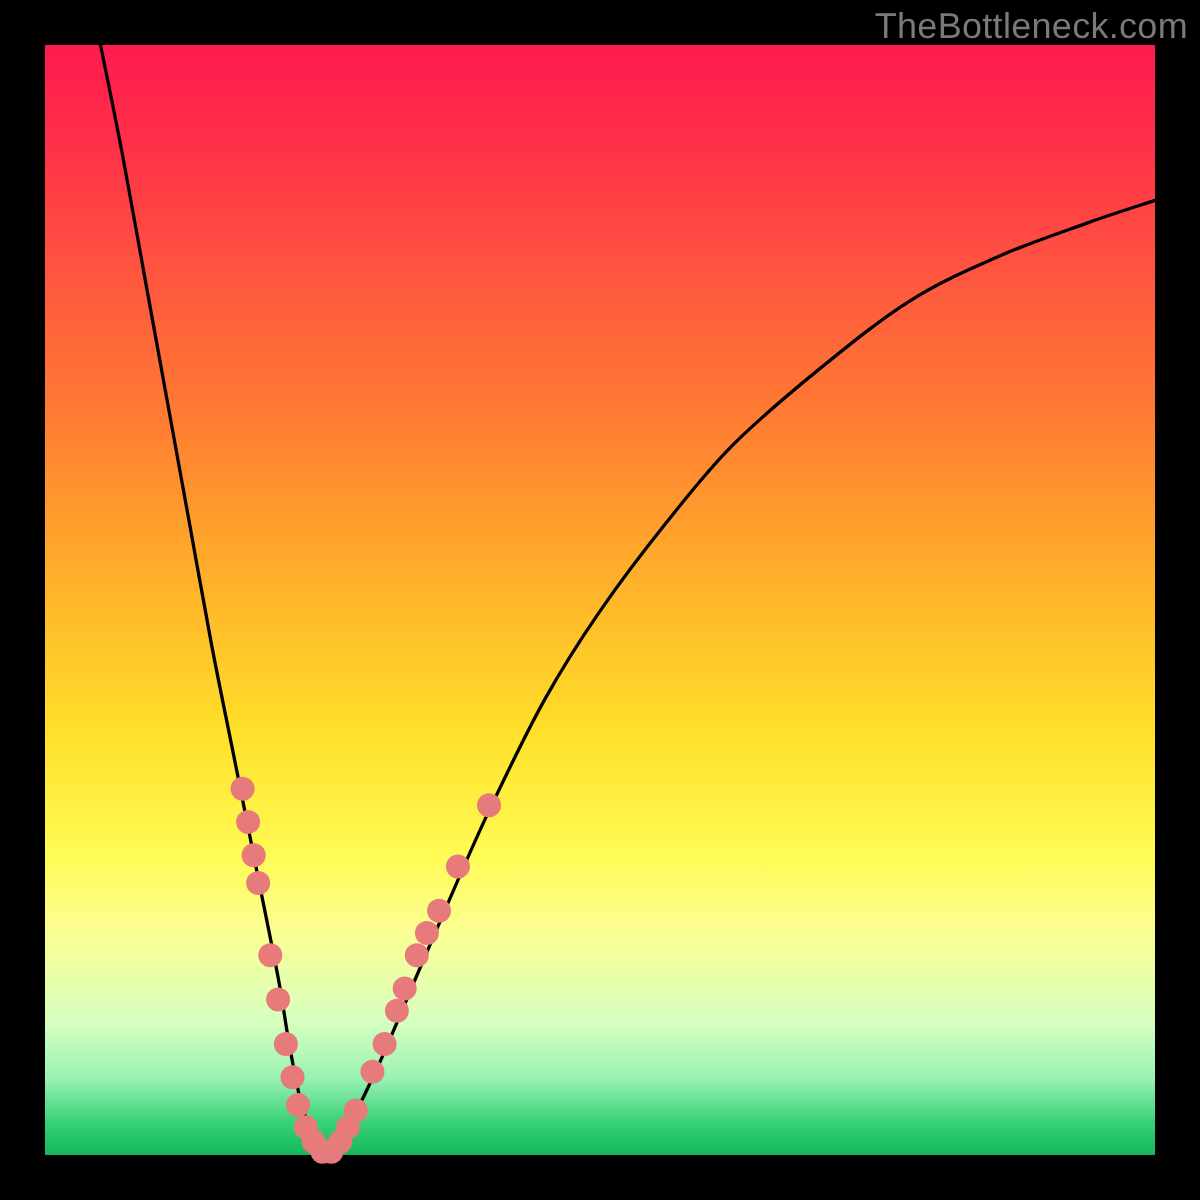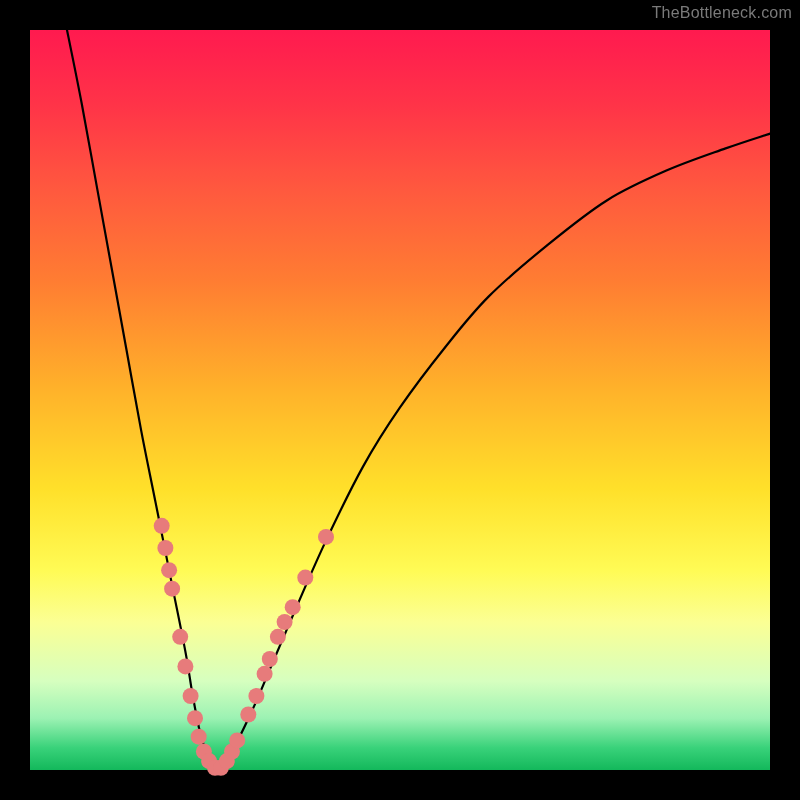--- a/index.html
+++ b/index.html
@@ -44,21 +44,21 @@
     top: 30px;
     width: 740px;
     height: 740px;
     overflow: visible;
   }
   .watermark {
     position: absolute;
     top: 4px;
     right: 8px;
     color: #7a7a7a;
-    font-size: 16px;
+    font-size: 24px;
     font-weight: 500;
     letter-spacing: 0.2px;
     user-select: none;
   }
 </style>
 </head>
 <body>
 
 <div class="frame">
   <div class="plot-area"></div>

